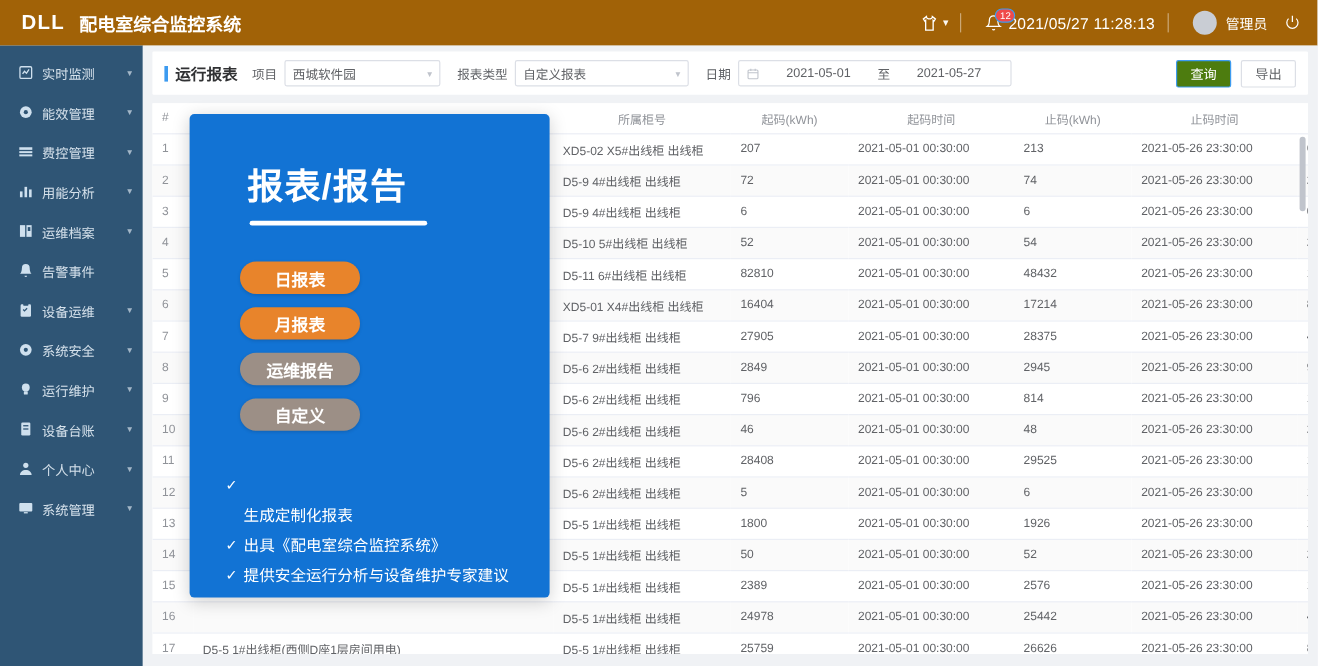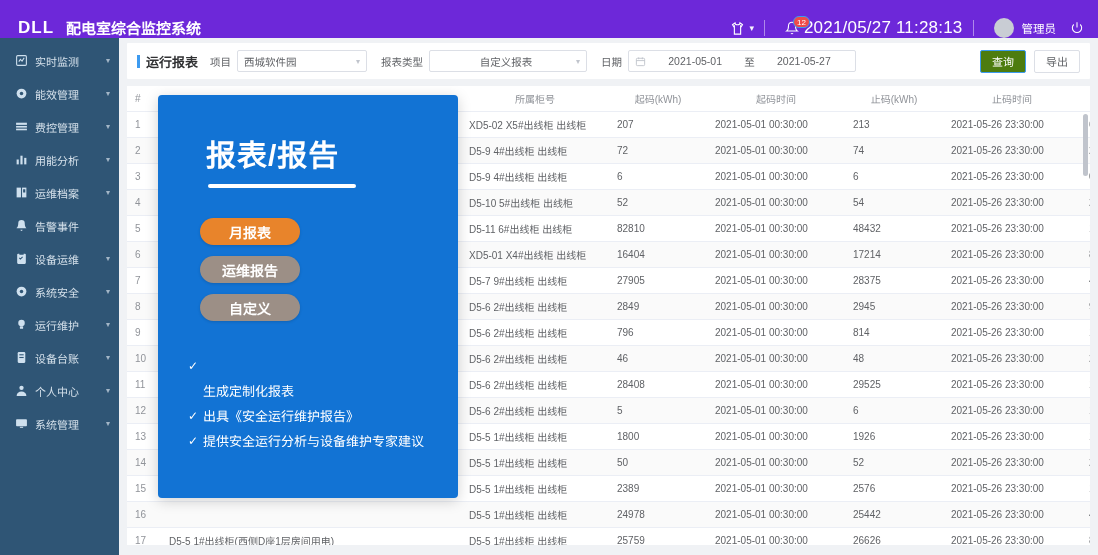--- a/index.html
+++ b/index.html
@@ -9,22 +9,22 @@
     overflow: hidden;
     font-family: "Liberation Sans", "DejaVu Sans", sans-serif;
     background: #f0f2f5;
   }
   #app { position: relative; width: 1098px; height: 555px; }
 
   
   .header {
     position: absolute; top: 0; left: 0;
     width: 1098px; height: 38px;
-    background: #6d28d9;
-    display: flex; align-items: flex-end;
+    background: #a16207;
+    display: flex; align-items: center;
     color: #fff;
   }
   .brand { display: flex; align-items: center; padding-left: 18px; }
   .brand-logo {
     font-size: 17px; font-weight: bold; letter-spacing: 1px;
     color: #ffffff;
   }
   .brand-title {
     font-size: 15px; font-weight: bold; margin-left: 12px; color: #ffffff;
   }
@@ -37,21 +37,21 @@
   .icon-shirt svg, .icon-bell svg, .icon-power svg { display: block; }
   .chev { font-size: 9px; margin-left: 4px; opacity: .95; }
   .badge {
     position: absolute; top: -5px; left: 8px;
     background: #f04a4a; color: #fff;
     font-size: 8px; line-height: 11px;
     min-width: 14px; height: 12px; padding: 0 3px;
     border-radius: 7px; text-align: center;
     border: 1px solid #3d9bf0;
   }
-  .clock { font-size: 17px; margin-left: 5px; letter-spacing: .2px; }
+  .clock { font-size: 13px; margin-left: 5px; letter-spacing: .2px; }
   .avatar {
     width: 20px; height: 20px; border-radius: 50%;
     background: #c9cdd4; margin-right: 8px;
   }
   .username { font-size: 11.5px; }
 
   
   .sidebar {
     position: absolute; top: 38px; left: 0;
     width: 119px; height: 517px;
@@ -91,21 +91,21 @@
   }
   .title-bar { width: 3px; height: 13px; background: #3d9bf0; margin-right: 6px; }
   .fld-label { font-size: 10.5px; color: #606266; margin-right: 6px; white-space: nowrap; }
   .select {
     height: 22px; width: 130px; border: 1px solid #dcdfe6; border-radius: 2px;
     display: flex; align-items: center; padding: 0 6px;
     font-size: 10.5px; color: #606266; background: #fff; cursor: pointer;
   }
   .select .val { flex: 1; white-space: nowrap; overflow: hidden; }
   .select .arr { color: #c0c4cc; font-size: 8px; }
-  .sel-wide { width: 158px; text-align: center; }
+  .sel-wide { width: 145px; }
   .date-box {
     height: 22px; width: 228px; border: 1px solid #dcdfe6; border-radius: 2px;
     display: flex; align-items: center; padding: 0 6px;
     font-size: 10.5px; color: #606266; background: #fff; cursor: pointer;
   }
   .cal-ico { width: 11px; height: 11px; margin-right: 4px; flex: 0 0 11px; }
   .date-val { flex: 1; text-align: center; }
   .date-sep { padding: 0 4px; color: #606266; }
   .spacer { flex: 1; }
   .btn {
@@ -620,32 +620,33 @@
       <div class="scrollbar-track">
         <div class="scrollbar-thumb"></div>
       </div>
     </div>
   </div>
 
   <div class="promo">
     <div class="promo-title">报表/报告</div>
     <div class="promo-rule"></div>
     <div class="promo-btns" id="promo-btns">
+        <div class="pill pill-orange">日报表</div>
         <div class="pill pill-orange">月报表</div>
         <div class="pill pill-gray">运维报告</div>
         <div class="pill pill-gray">自定义</div>
       </div>
     <div class="promo-list" id="promo-list">
         <div class="promo-li">
           <span class="tick">✓</span>
         </div>
         <div class="promo-sub">生成定制化报表</div>
         <div class="promo-li">
           <span class="tick">✓</span>
-          <span>出具《安全运行维护报告》</span>
+          <span>出具《配电室综合监控系统》</span>
         </div>
         <div class="promo-li">
           <span class="tick">✓</span>
           <span>提供安全运行分析与设备维护专家建议</span>
         </div>
       </div>
   </div>
 
 </div>
 

